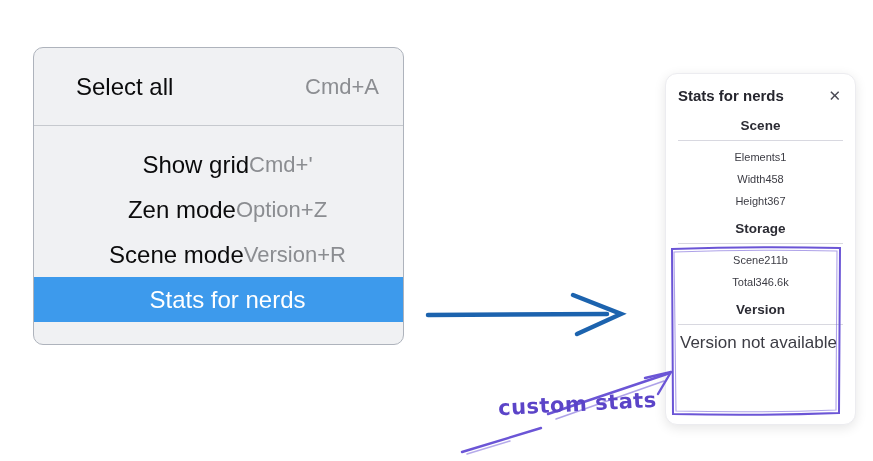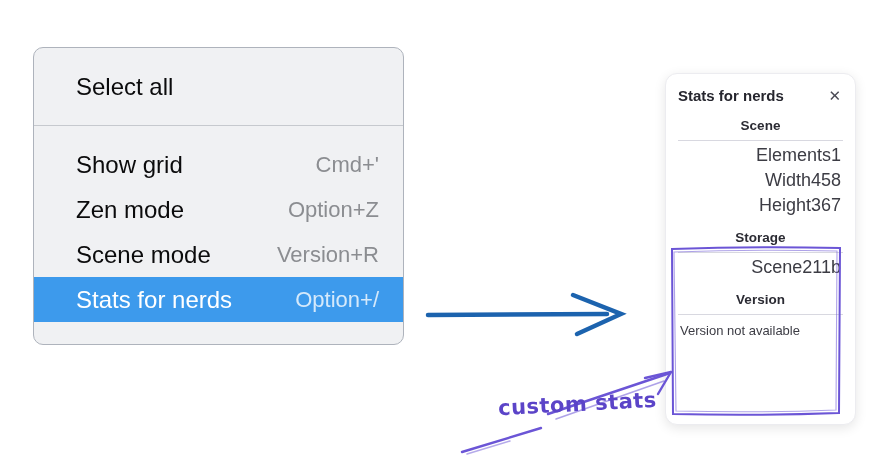--- a/index.html
+++ b/index.html
@@ -13,78 +13,78 @@
     box-sizing:border-box;overflow:hidden;
   }
   .menu-item{
     display:flex;justify-content:space-between;align-items:center;
     padding:0 24px 0 42px;font-size:24px;color:#0b0b0c;cursor:default;
   }
   .menu-item .mi-shortcut{font-size:22px;color:#8b8d91;}
   .menu-item.first{height:77px;}
   .menu-divider{height:1px;background:#c6c9ce;}
   .menu-body{padding:16px 0 16px;}
-  .menu-item.row{height:45px;}
+  .menu-item.row{height:45px;justify-content:center;}
   .menu-item.selected{background:#3d9aec;color:#ffffff;}
   .menu-item.selected .mi-shortcut{color:rgba(255,255,255,0.78);}
 
   
   .panel{
     position:absolute;left:665px;top:73px;width:191px;height:352px;
     background:#ffffff;border:1px solid #ececf0;border-radius:12px;
     box-shadow:0 3px 12px rgba(0,0,0,0.10);
     box-sizing:border-box;padding:13px 12px 10px;color:#3c3c44;
   }
   .panel-header{display:flex;justify-content:space-between;align-items:center;}
   .panel-title{font-size:15px;font-weight:bold;color:#26262e;}
   .panel-close{
     font-size:15px;color:#4b4b55;background:none;border:none;padding:0 2px;
     cursor:pointer;line-height:1;font-family:"Liberation Sans",sans-serif;
   }
   .sec-heading{text-align:center;font-weight:bold;font-size:13.5px;color:#2b2b33;margin:14px 0 7px;}
   .panel hr{border:none;border-top:1px solid #d8d8e0;margin:0 0 4px;}
-  .stat-row{display:flex;justify-content:flex-end;font-size:18px;margin:4px 2px;}
-  .stat-note{font-size:13px;margin:8px 0 0 2px;}
+  .stat-row{display:flex;justify-content:center;font-size:11px;margin:10px 2px;}
+  .stat-note{font-size:17px;margin:8px 0 0 2px;}
 
   
   .annotation{
     position:absolute;left:498px;top:392px;width:160px;
     font-size:21px;font-weight:600;letter-spacing:0.5px;color:#5b44c8;
     transform:rotate(-3deg);font-family:"DejaVu Sans", sans-serif;
   }
 
   
   .overlay{position:absolute;left:0;top:0;pointer-events:none;}
 </style>
 </head>
 <body>
 
 <div class="stage">
 
   <div class="menu">
     <div class="menu-item first">
       <span class="mi-label">Select all</span>
+      <span class="mi-shortcut">Cmd+A</span>
     </div>
     <div class="menu-divider"></div>
     <div class="menu-body">
       <div class="menu-item row">
         <span class="mi-label">Show grid</span>
         <span class="mi-shortcut">Cmd+'</span>
       </div>
       <div class="menu-item row">
         <span class="mi-label">Zen mode</span>
         <span class="mi-shortcut">Option+Z</span>
       </div>
       <div class="menu-item row">
         <span class="mi-label">Scene mode</span>
         <span class="mi-shortcut">Version+R</span>
       </div>
       <div class="menu-item row selected">
         <span class="mi-label">Stats for nerds</span>
-        <span class="mi-shortcut">Option+/</span>
       </div>
     </div>
   </div>
 
   <svg class="overlay" width="873" height="461" viewBox="0 0 873 461">
     <g stroke="#1c63ae" stroke-width="4.5" fill="none" stroke-linecap="round">
       <path d="M428 315 L607 314"></path>
       <path d="M573 295 L621 314 L577 334" stroke-linejoin="miter"></path>
     </g>
   </svg>
@@ -112,20 +112,24 @@
       </div>
     </div>
 
     <div>
       <div class="sec-heading">Storage</div>
       <hr>
       <div class="stat-row">
         <span>Scene</span>
         <span>211b</span>
       </div>
+      <div class="stat-row">
+        <span>Total</span>
+        <span>346.6k</span>
+      </div>
     </div>
 
     <div>
       <div class="sec-heading">Version</div>
       <hr>
       <div class="stat-note">Version not available</div>
     </div>
   </div>
 
   <svg class="overlay" style="left:666px;top:243px;" width="182" height="180" viewBox="0 0 182 180">

